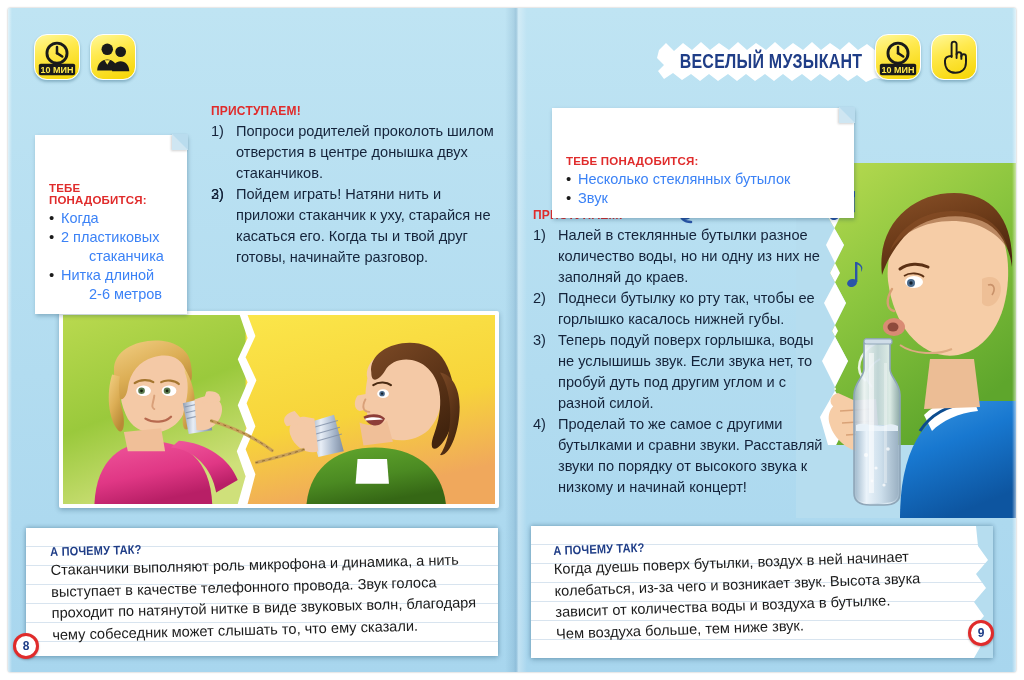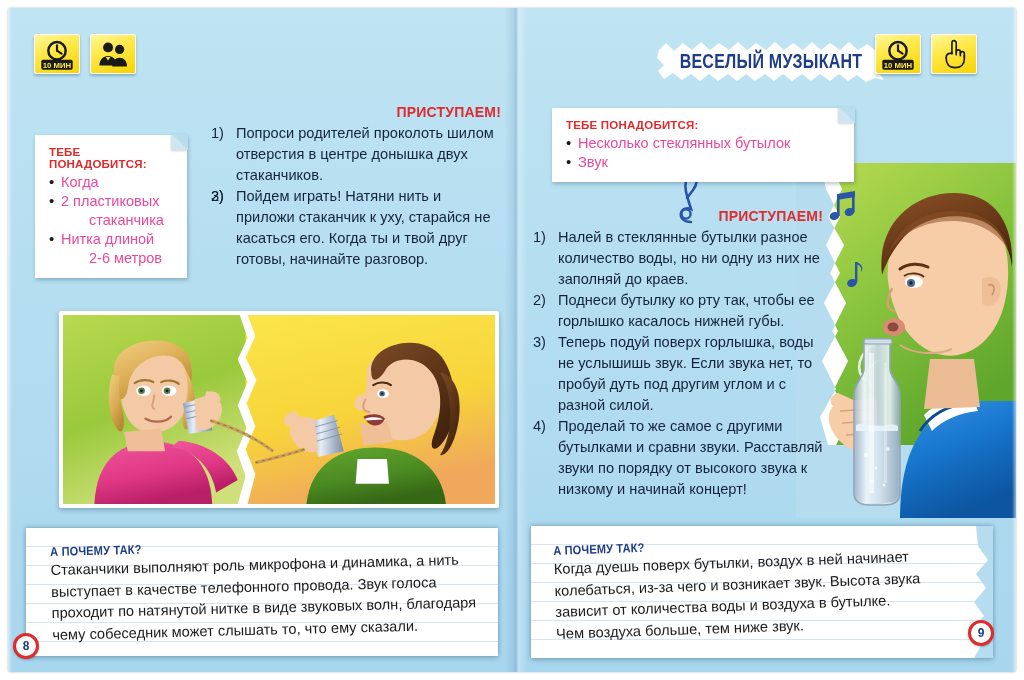--- a/index.html
+++ b/index.html
@@ -54,22 +54,22 @@
     position: absolute; top: 0; bottom: 0; width: 4px;
     background: linear-gradient(90deg, rgba(255,255,255,0.55), rgba(255,255,255,0));
     z-index: 6; pointer-events: none;
   }
   .page-edge-l { left: 0; }
   .page-edge-r { right: 0; transform: scaleX(-1); }
 
   
   .badge {
     position: absolute;
-    width: 46px; height: 40px;
-    border-radius: 2px;
+    width: 46px; height: 46px;
+    border-radius: 13px;
     background: linear-gradient(160deg, #fff89a 0%, #ffe94d 38%, #f5d400 100%);
     border: 1.5px solid #ffffff;
     box-shadow: 0 2px 3px rgba(0,60,90,0.30);
     z-index: 4;
   }
   .badge svg { display: block; width: 100%; height: 100%; }
 
   
   .title-wrap { position: absolute; z-index: 4; }
   .brush {
@@ -106,45 +106,45 @@
     border-style: solid;
     border-color: #cfe6f2 #b9dcee;
     filter: drop-shadow(-1px 1px 1px rgba(0,0,0,0.18));
   }
   .needs-title {
     color: #e02b2b;
     font-weight: bold;
     font-size: 11.5px;
     letter-spacing: 0.2px;
     margin-bottom: 3px;
+    margin-top: 36px;
   }
   .needs-list { list-style: none; }
   .needs-list li {
     position: relative;
-    color: #ec4899;
+    color: #3b82f6;
     font-size: 14.5px;
     line-height: 19px;
     padding-left: 12px;
   }
   .needs-list li::before {
     content: "\2022";
     position: absolute; left: 0; top: -1px;
     font-size: 15px; color: #1b1b1b;
   }
   .needs-list li .cont { display: block; padding-left: 0; margin-left: 28px; }
 
   
   .steps-block { position: absolute; z-index: 4; }
   .steps-title {
     color: #e02b2b;
     font-weight: bold;
-    font-size: 14px;
+    font-size: 12px;
     letter-spacing: 0.2px;
     margin-bottom: 3px;
-    text-align: right;
   }
   .step {
     position: relative;
     color: #14233a;
     font-size: 14.6px;
     line-height: 21px;
     padding-left: 25px;
     margin-bottom: 0;
   }
   .step .num {

